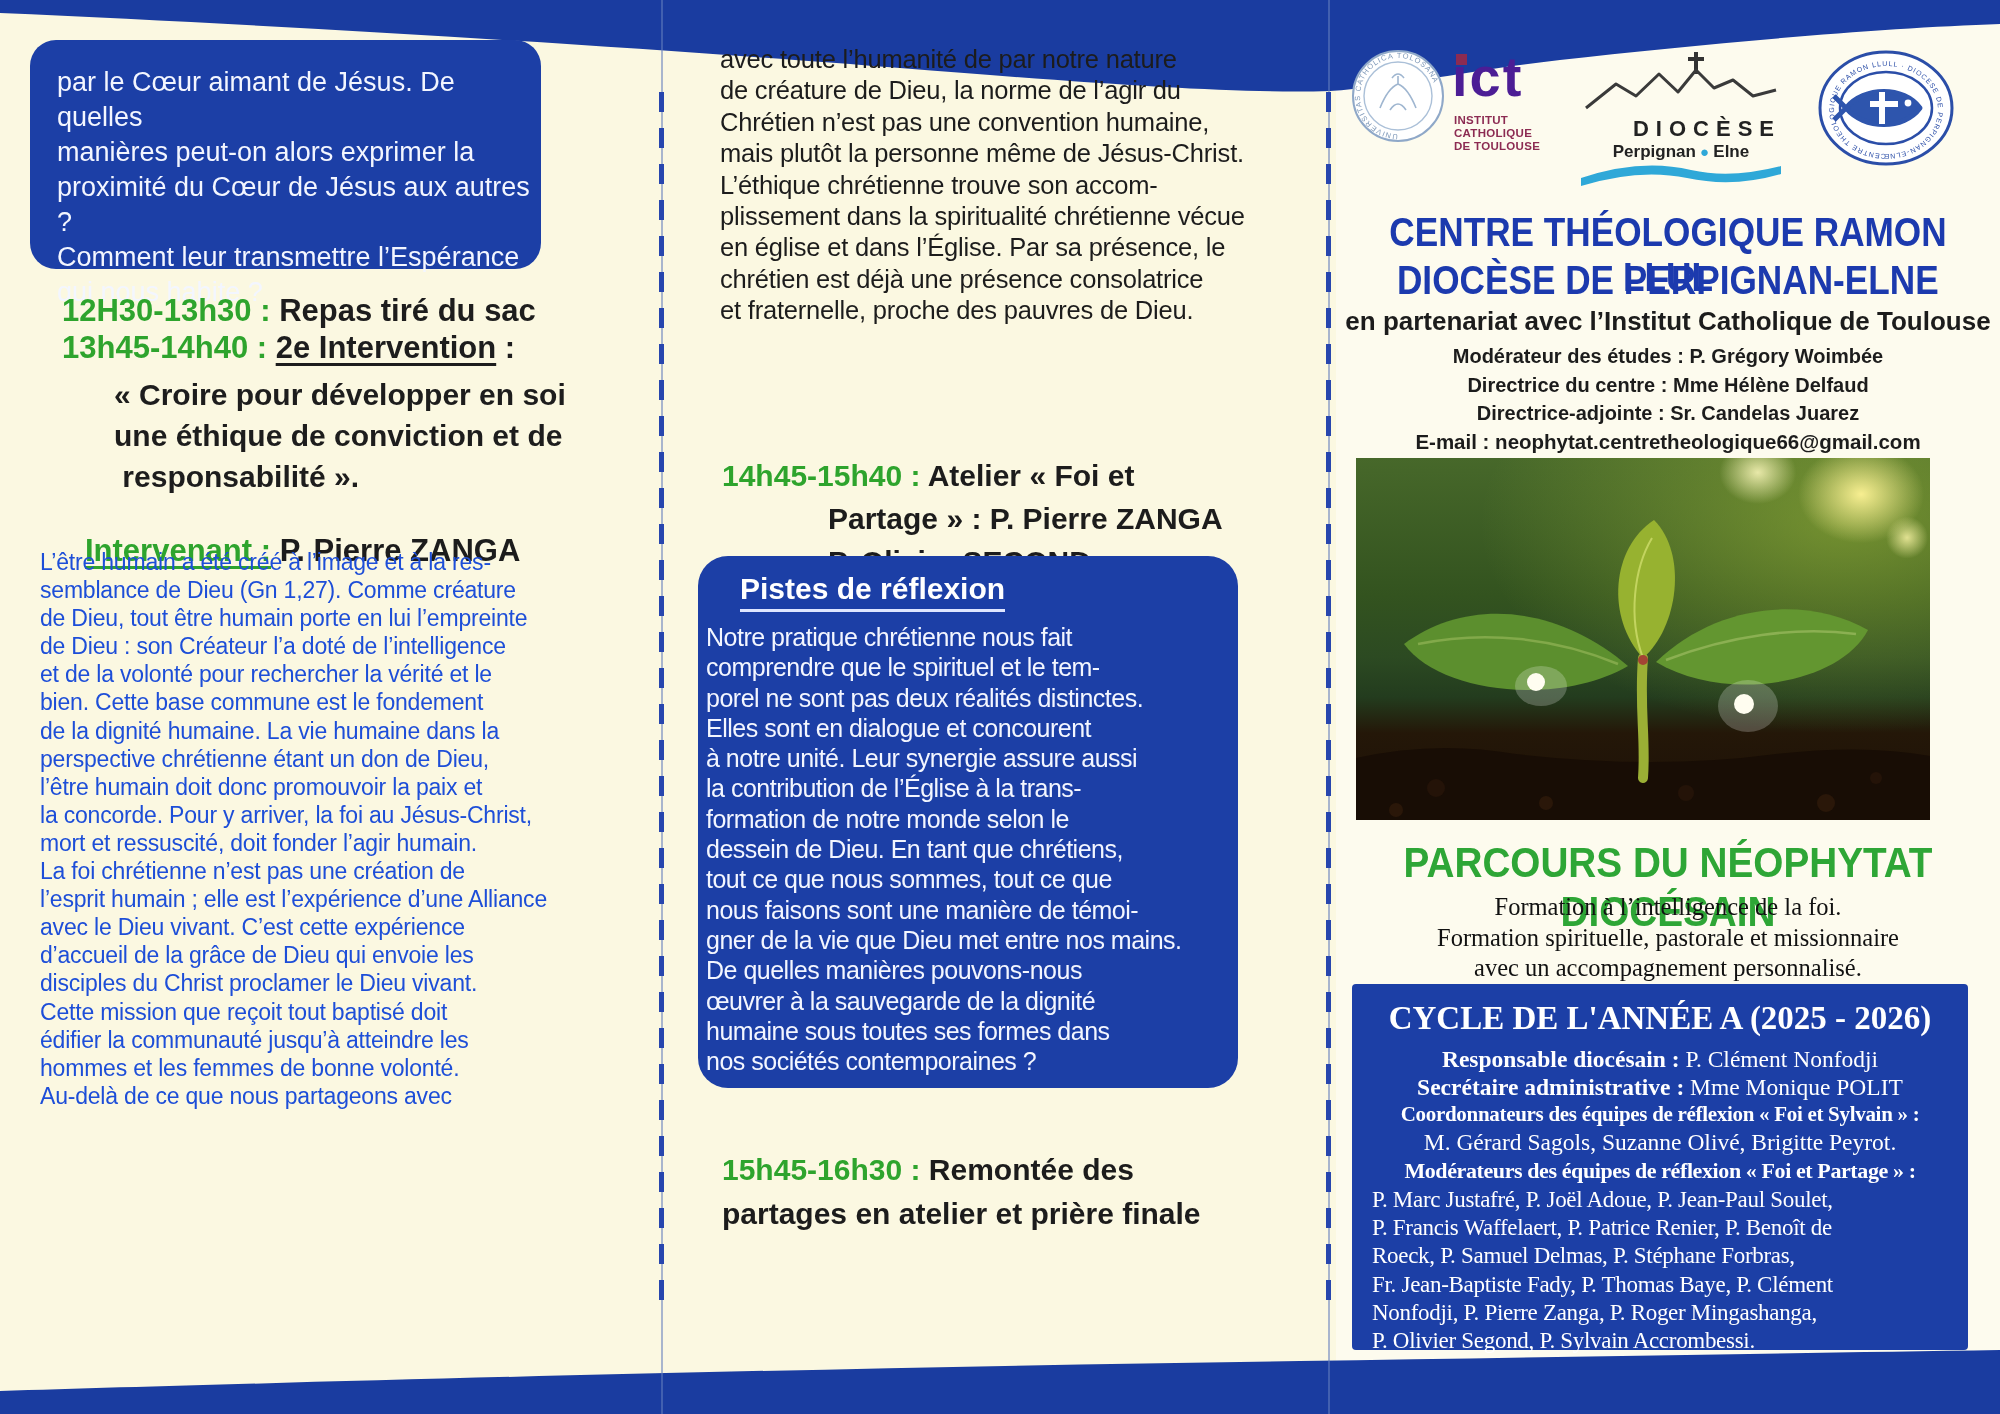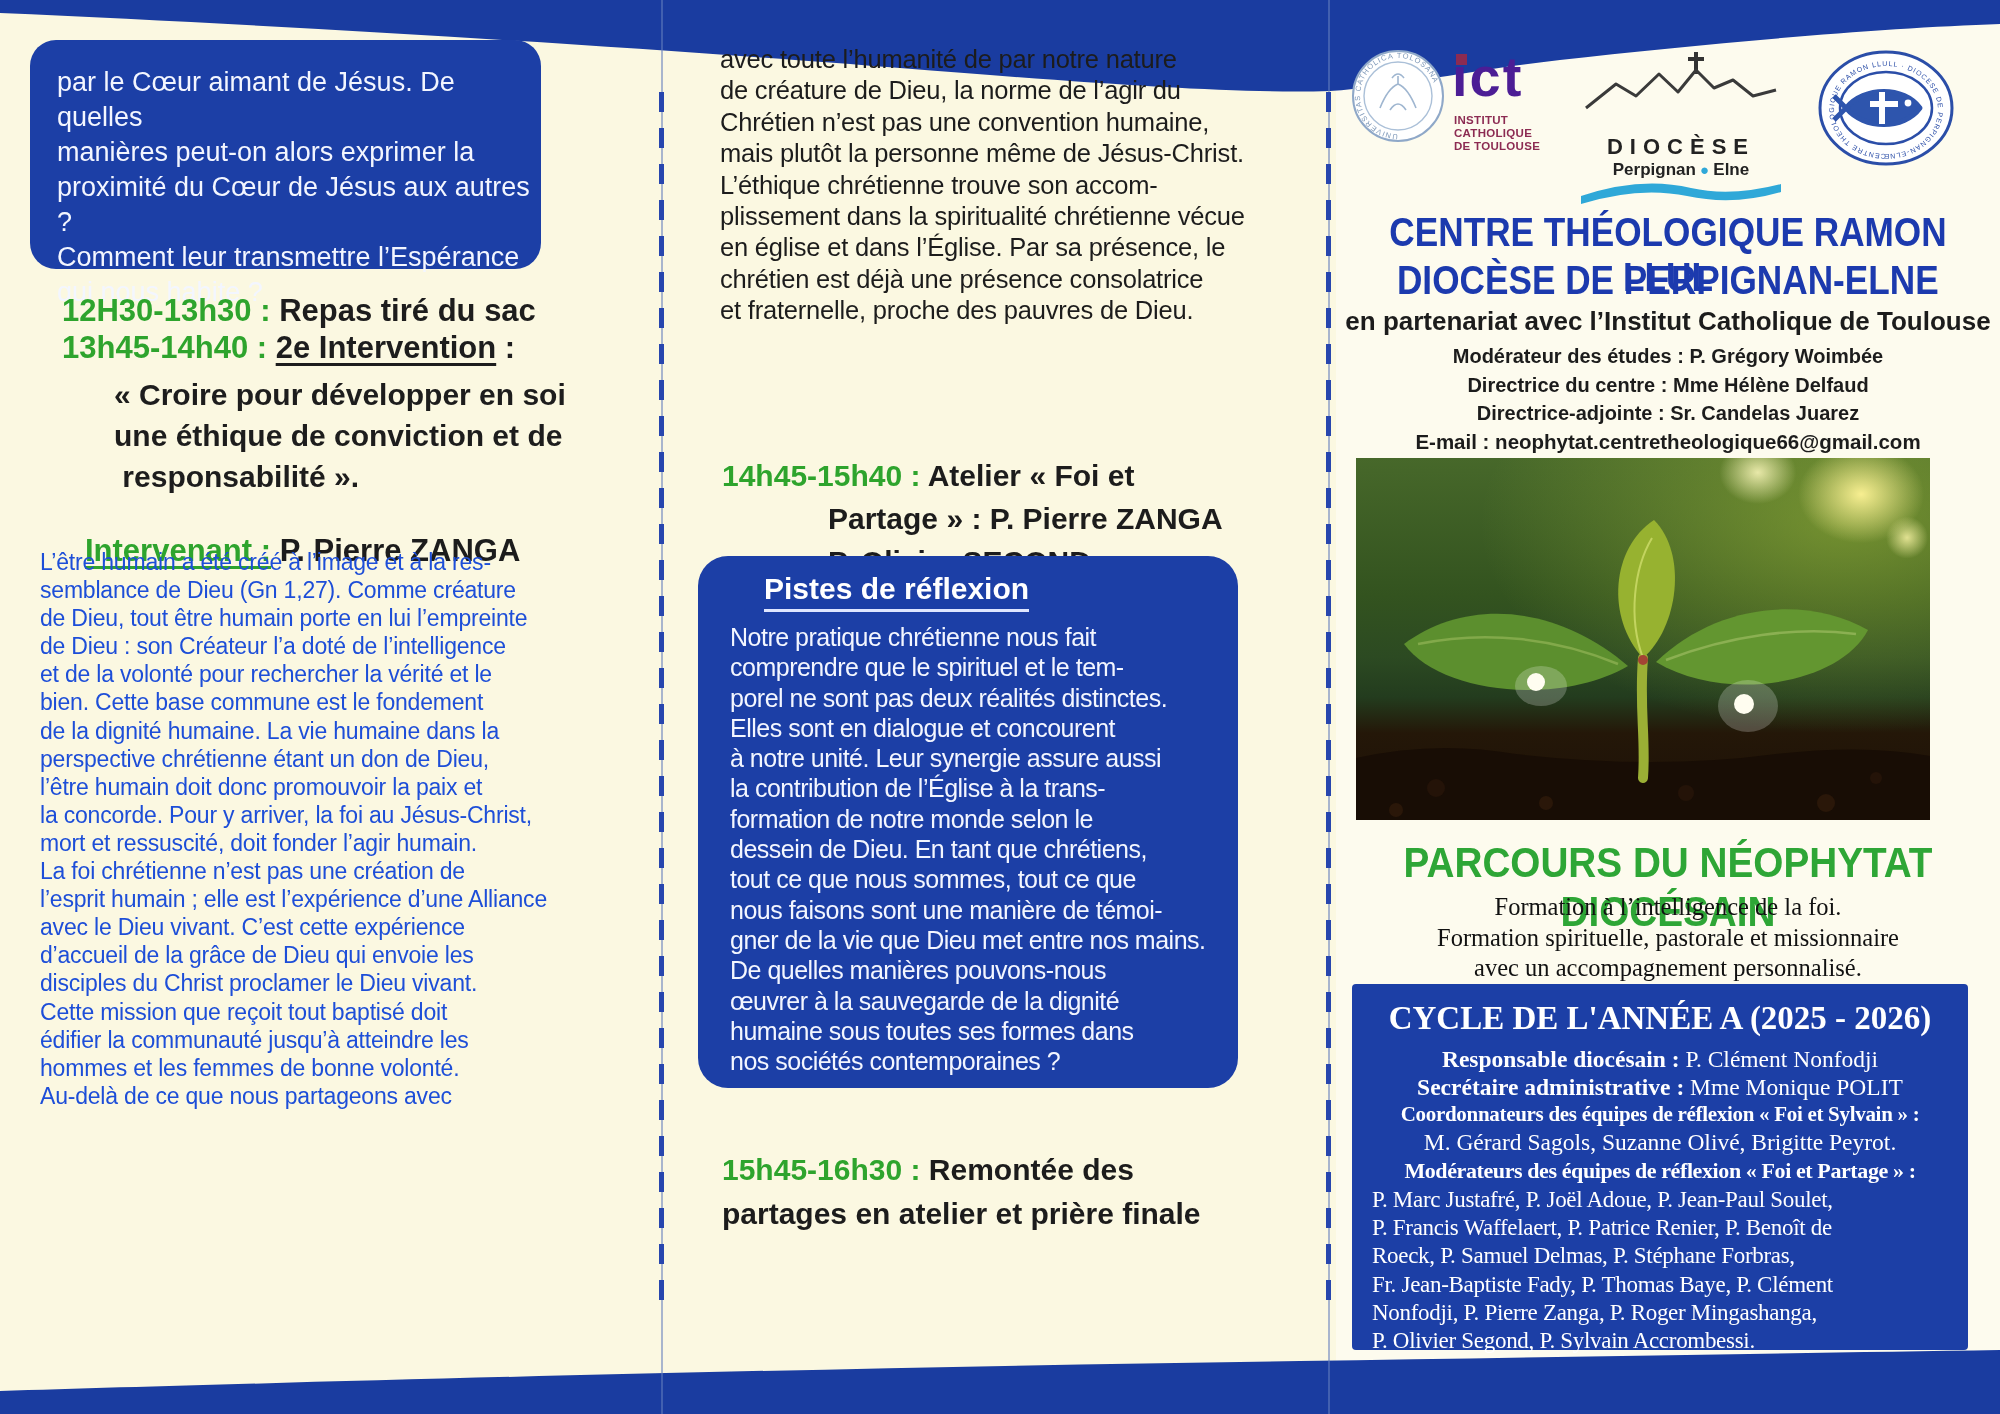--- a/index.html
+++ b/index.html
@@ -36,36 +36,36 @@
   #intervention-quote{margin:8px 0 0 52px;line-height:41px;font-size:30px;}
   #speaker{left:85px;top:502px;z-index:4;font-size:31px;font-weight:bold;}
   #left-body{left:40px;top:548px;width:600px;z-index:4;font-size:23px;line-height:28.1px;
      letter-spacing:-0.2px;color:#1d4ed8;}
 
   
   #mid-para{left:720px;top:44px;width:585px;z-index:4;font-size:25.5px;line-height:31.4px;letter-spacing:-0.2px;}
   #atelier{left:722px;top:424px;width:575px;z-index:4;font-size:30px;line-height:43px;font-weight:bold;
      padding-left:106px;text-indent:-106px;}
   #pistes-box{left:698px;top:556px;width:540px;height:532px;background:var(--box_blue);
-     border-radius:30px;z-index:4;padding:16px 32px;box-sizing:border-box;color:#F3F6FF;}
+     border-radius:30px;z-index:4;padding:16px 8px;box-sizing:border-box;color:#F3F6FF;}
   #pistes-title{margin-left:34px;font-size:30px;font-weight:bold;color:#FFFFFF;
      border-bottom:3px solid #dfe6ff;padding-bottom:3px;display:inline-block;}
   #pistes-body{margin-top:10px;font-size:25px;line-height:30.3px;letter-spacing:-0.5px;}
   #remontee{left:722px;top:1118px;width:575px;z-index:4;font-size:30px;line-height:44px;font-weight:bold;}
 
   
   #logos-row{left:1350px;top:48px;width:606px;height:130px;z-index:4;display:flex;justify-content:space-between;}
   .logo{position:relative;}
   #ict-logo{width:196px;height:124px;}
   #ict-word{position:absolute;left:102px;top:-4px;font-size:56px;font-weight:bold;color:#4c1d95;letter-spacing:2px;}
   #ict-dot{position:absolute;left:106px;top:6px;width:11px;height:11px;background:var(--maroon);}
   #ict-caption{position:absolute;left:104px;top:66px;font-size:11.5px;font-weight:bold;
      color:var(--maroon);line-height:1.15;letter-spacing:.3px;}
   #diocese-logo{width:200px;height:130px;text-align:center;}
-  #diocese-name{font-size:22px;letter-spacing:7px;color:#222;font-weight:600;margin-top:18px;}
+  #diocese-name{font-size:22px;letter-spacing:7px;color:#222;font-weight:600;margin-top:0;text-align:right;}
   #diocese-sub{font-size:17px;color:#222;font-weight:600;}
   #diocese-sub .dot{color:var(--wave_blue);font-size:15px;}
   #ctr-seal-logo{width:140px;height:120px;}
 
   #title1,#title2{left:1336px;width:664px;z-index:4;text-align:center;color:var(--title_blue);
      font-size:40px;font-weight:800;}
   #title1{top:210px;} #title2{top:258px;}
   #partnership{left:1336px;top:306px;width:664px;z-index:4;text-align:center;font-size:26px;font-weight:600;}
   #staff{left:1336px;top:342px;width:664px;z-index:4;text-align:center;font-size:20px;font-weight:bold;line-height:28.5px;}
   #email{left:1336px;top:430px;width:664px;z-index:4;text-align:center;font-size:20.5px;font-weight:bold;}

